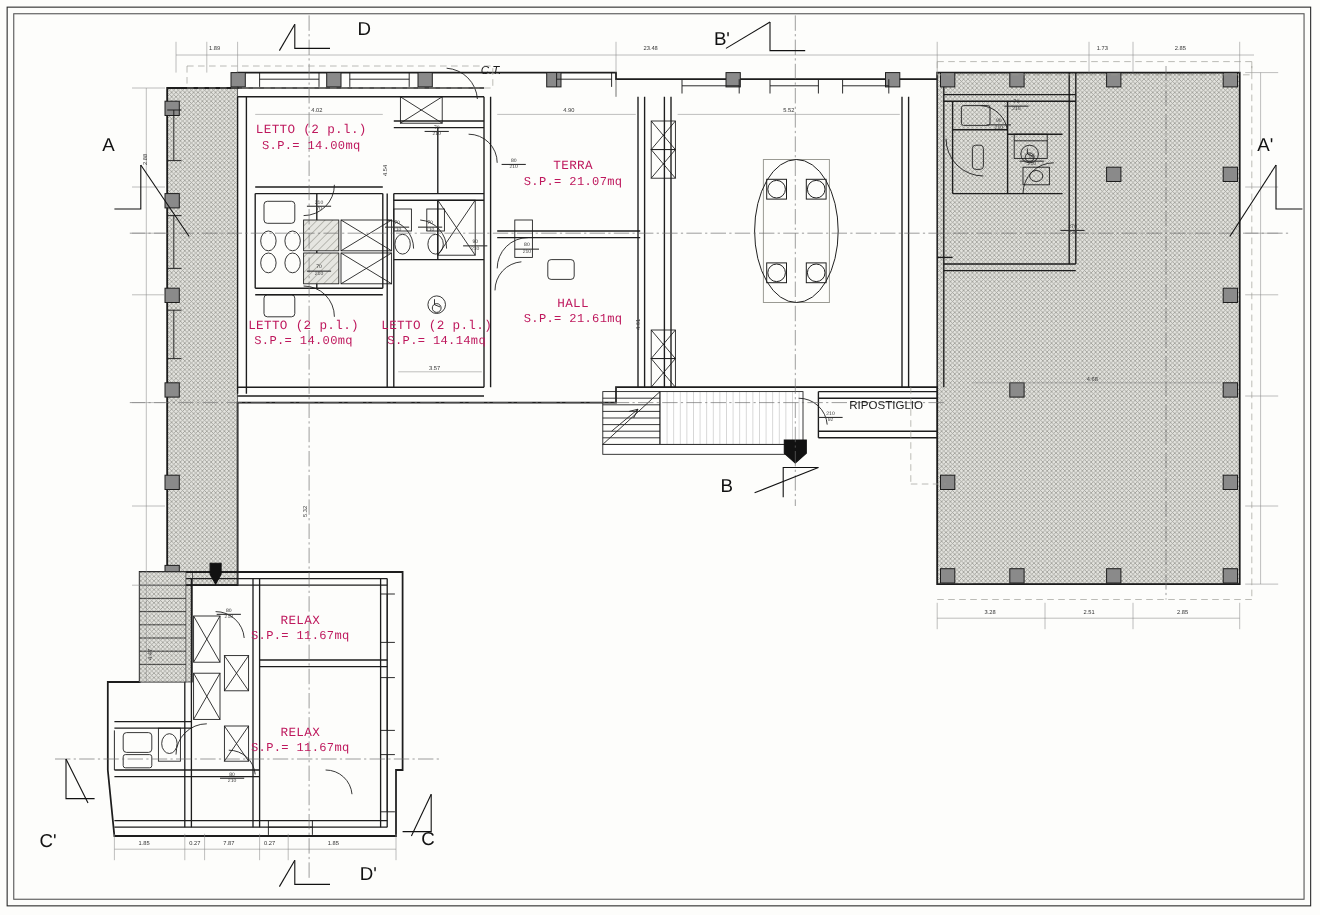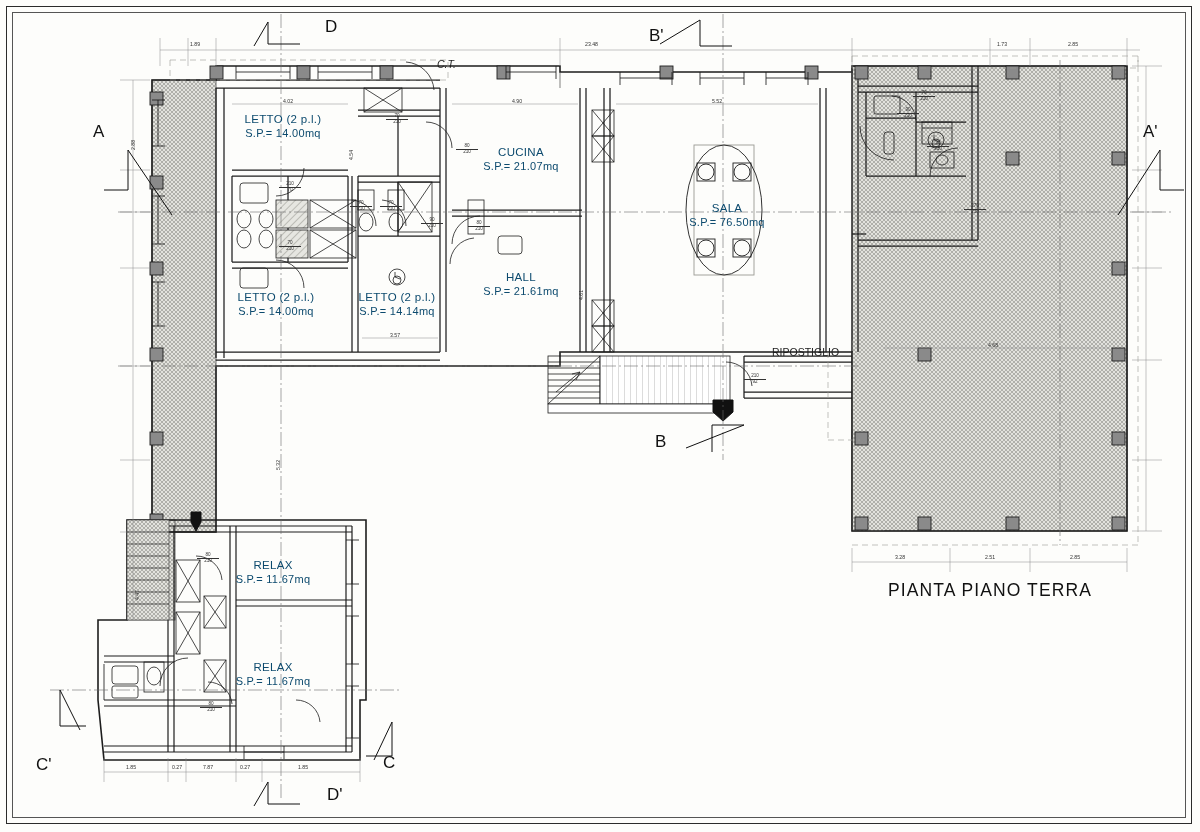--- a/index.html
+++ b/index.html
@@ -10,22 +10,22 @@
   #border-outer{
     position:absolute;left:6px;top:6px;width:1186px;height:818px;
     border:1.4px solid #2b2b2b;box-sizing:border-box;
   }
   #border-inner{
     position:absolute;left:12px;top:12px;width:1174px;height:806px;
     border:0.8px solid #555;box-sizing:border-box;
   }
   .svgwrap{position:absolute;left:0;top:0;width:1200px;height:832px;}
   .roomlabel{
-    position:absolute;text-align:center;color:#0c4a6e;
-    font-family:Liberation Sans, sans-serif;white-space:nowrap;
+    position:absolute;text-align:center;color:#be185d;
+    font-family:Liberation Mono, monospace;white-space:nowrap;
     letter-spacing:.3px;
   }
   .roomlabel .nm{display:block;font-size:11.5px;line-height:14px;}
   .roomlabel .ar{display:block;font-size:11px;line-height:14px;}
   .smalllabel{
     position:absolute;font-size:10.5px;color:#1c1c1c;white-space:nowrap;
     font-family:"Liberation Sans",sans-serif;
   }
   .secmark{
     position:absolute;font-size:17px;color:#111;font-family:"Liberation Sans",sans-serif;
@@ -487,53 +487,48 @@
   </div>
   <div class="roomlabel" style="left:196px;top:290px;width:160px;">
     <span class="nm">LETTO (2 p.l.)</span>
     <span class="ar">S.P.= 14.00mq</span>
   </div>
   <div class="roomlabel" style="left:317px;top:290px;width:160px;">
     <span class="nm">LETTO (2 p.l.)</span>
     <span class="ar">S.P.= 14.14mq</span>
   </div>
   <div class="roomlabel" style="left:441px;top:145px;width:160px;">
-    <span class="nm">CUCINA</span>
+    <span class="nm">TERRA</span>
     <span class="ar">S.P.= 21.07mq</span>
   </div>
   <div class="roomlabel" style="left:441px;top:270px;width:160px;text-align:center;">
     <span class="nm">HALL</span>
     <span class="ar">S.P.= 21.61mq</span>
   </div>
-  <div class="roomlabel" style="left:647px;top:201px;width:160px;">
-    <span class="nm">SALA</span>
-    <span class="ar">S.P.= 76.50mq</span>
-  </div>
   <div class="roomlabel" style="left:193px;top:558px;width:160px;">
     <span class="nm">RELAX</span>
     <span class="ar">S.P.= 11.67mq</span>
   </div>
   <div class="roomlabel" style="left:193px;top:660px;width:160px;">
     <span class="nm">RELAX</span>
     <span class="ar">S.P.= 11.67mq</span>
   </div>
 
   <div class="smalllabel" style="left:437px;top:58px;font-style:italic;">C.T.</div>
-  <div class="smalllabel" style="left:772px;top:346px;">RIPOSTIGLIO</div>
+  <div class="smalllabel" style="left:772px;top:363px;">RIPOSTIGLIO</div>
 
   <div class="secmark" style="left:93px;top:122px;">A</div>
   <div class="secmark" style="left:1143px;top:122px;">A'</div>
   <div class="secmark" style="left:655px;top:432px;">B</div>
   <div class="secmark" style="left:649px;top:26px;">B'</div>
   <div class="secmark" style="left:383px;top:753px;">C</div>
   <div class="secmark" style="left:36px;top:755px;">C'</div>
   <div class="secmark" style="left:325px;top:17px;">D</div>
   <div class="secmark" style="left:327px;top:785px;">D'</div>
 
-  <div id="plan-title" style="left:888px;top:580px;">PIANTA PIANO TERRA</div>
 
   <div class="dimtxt" style="left:585px;top:41px;">23.48</div>
   <div class="dimtxt" style="left:190px;top:41px;">1.89</div>
   <div class="dimtxt" style="left:126px;top:764px;">1.85</div>
   <div class="dimtxt" style="left:172px;top:764px;">0.27</div>
   <div class="dimtxt" style="left:203px;top:764px;">7.87</div>
   <div class="dimtxt" style="left:240px;top:764px;">0.27</div>
   <div class="dimtxt" style="left:298px;top:764px;">1.85</div>
   <div class="dimtxt" style="left:895px;top:554px;">3.28</div>
   <div class="dimtxt" style="left:985px;top:554px;">2.51</div>

